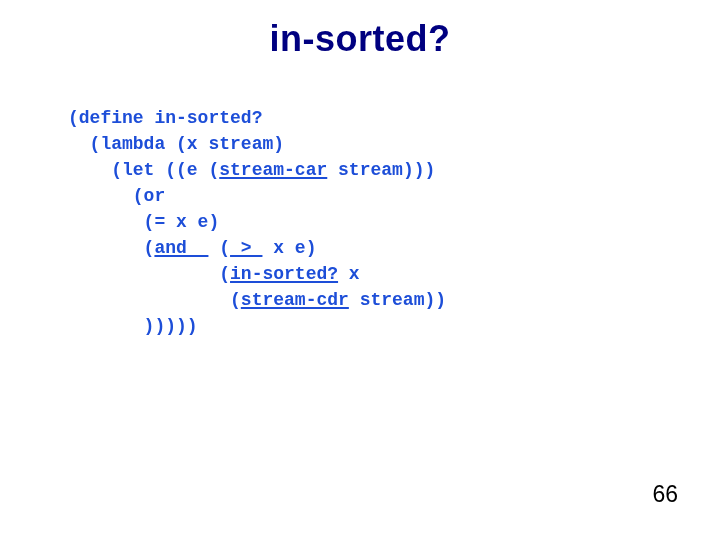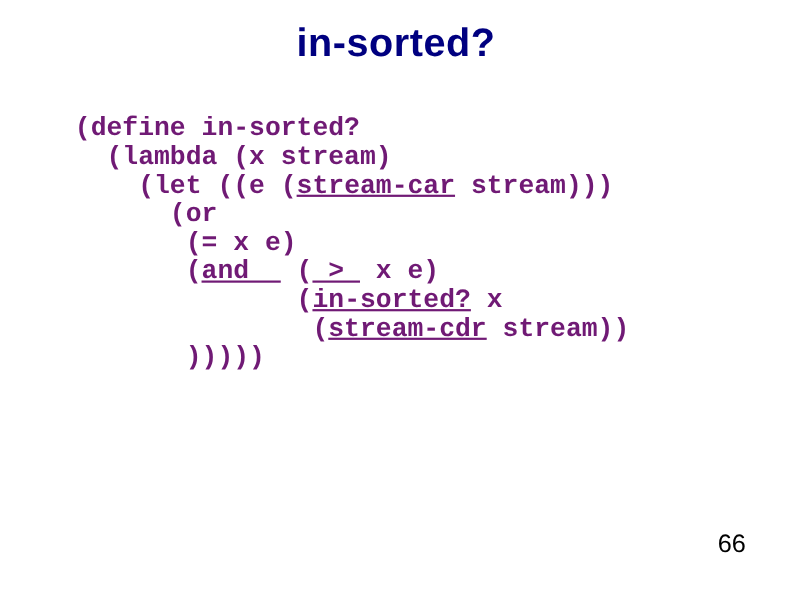--- a/index.html
+++ b/index.html
@@ -26,23 +26,23 @@
     font-size: 36px;
     font-weight: bold;
     color: #000080;
     letter-spacing: 0.5px;
   }
   .code-block {
     position: absolute;
     top: 105px;
     left: 68px;
     font-family: "Courier New", Courier, monospace;
-    font-size: 24px;
+    font-size: 18px;
     line-height: 26px;
-    color: #701a75;
+    color: #1d4ed8;
     white-space: pre;
     font-weight: bold;
     letter-spacing: 0px;
   }
   .u {
     text-decoration: underline;
     text-decoration-thickness: 1.5px;
     text-underline-offset: 2px;
   }
   .page-num {

